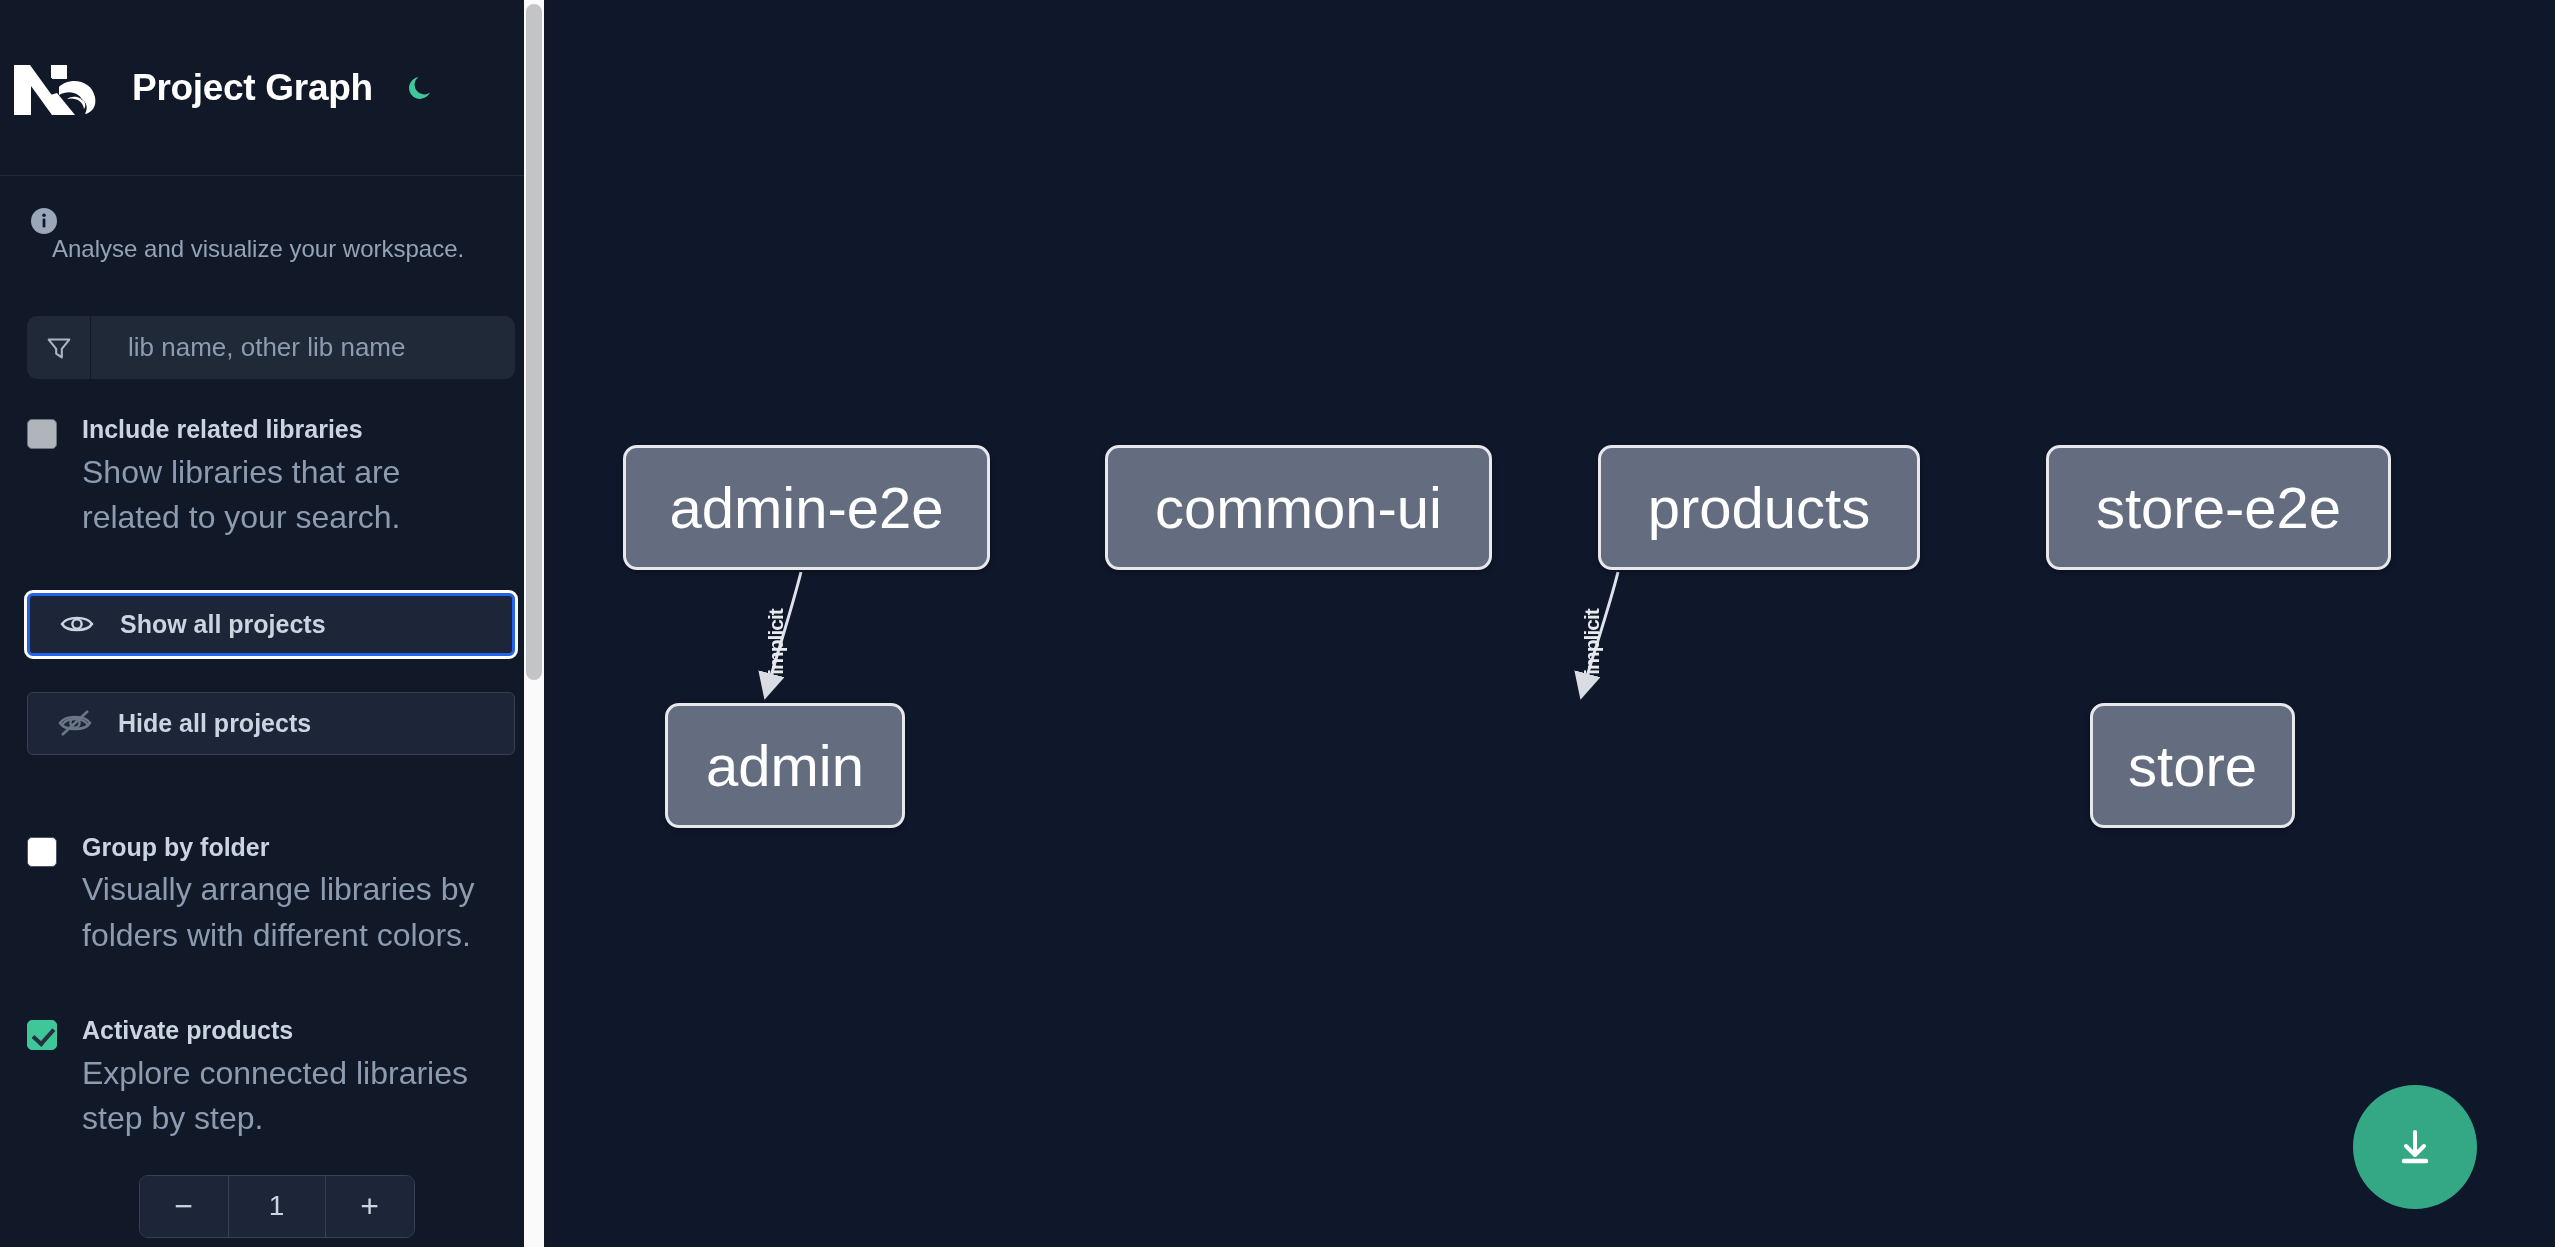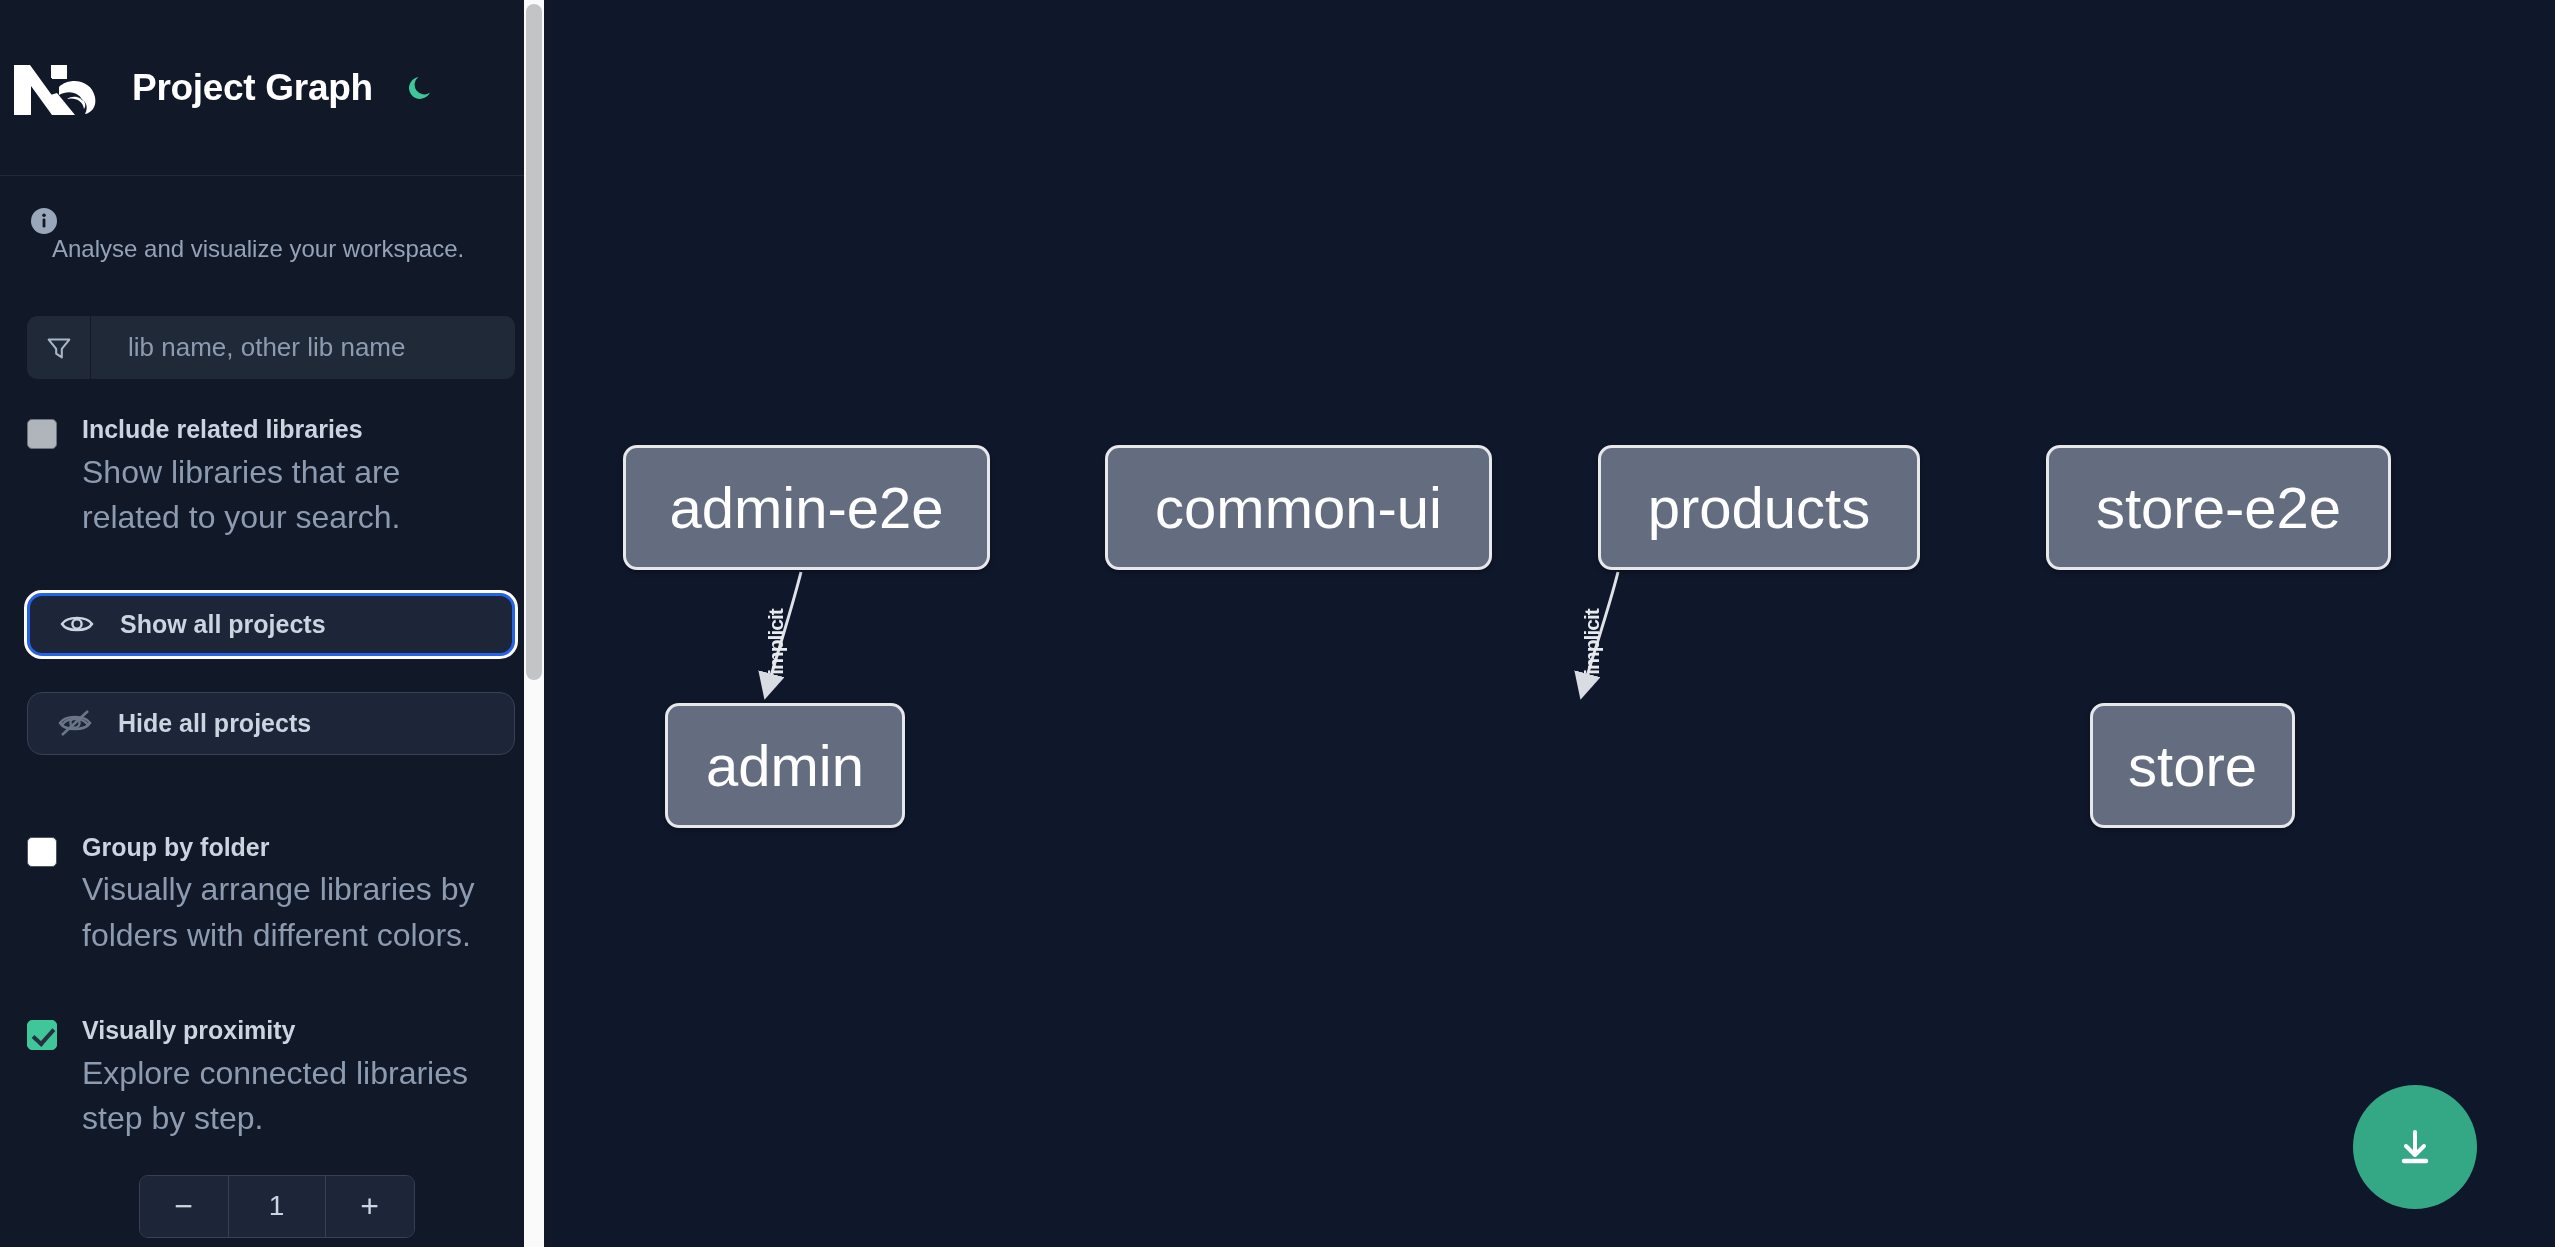--- a/index.html
+++ b/index.html
@@ -85,21 +85,21 @@
   .opt-texts { margin-left: 25px; }
   .opt-label { font-size: 25px; font-weight: 700; color: #cbd5e1; line-height: 1.35; }
   .opt-desc { font-size: 32px; color: #8d9bb1; line-height: 1.42; margin-top: 3px; max-width: 420px; }
 
   .btn {
     margin: 0 38px 0 27px;
     height: 63px;
     display: flex; align-items: center;
     background: #1c2638;
     border: 1px solid #374151;
-    border-radius: 15px;
+    border-radius: 6px;
     padding-left: 30px;
     cursor: pointer;
   }
   .btn.focused {
     border: 3px solid #2563eb;
     outline: 3px solid #ffffff;
     background: #1c2638;
   }
   .btn-label { font-size: 25px; font-weight: 700; color: #cbd5e1; margin-left: 26px; }
   .btn-icon { width: 34px; height: 34px; flex: 0 0 34px; display: flex; align-items: center; }
@@ -253,21 +253,21 @@
         <div class="opt-label">Group by folder</div>
         <div class="opt-desc">Visually arrange libraries by folders with different colors.</div>
       </div>
     </div>
 
     <div style="height:22px"></div>
 
     <div class="opt-block">
       <span class="cb green"></span>
       <div class="opt-texts">
-        <div class="opt-label">Visually proximity</div>
+        <div class="opt-label">Activate products</div>
         <div class="opt-desc">Explore connected libraries step by step.</div>
       </div>
     </div>
 
     <div class="stepper">
       <div class="step-btn minus">−</div>
       <div class="step-val">1</div>
       <div class="step-btn plus">+</div>
     </div>
 

